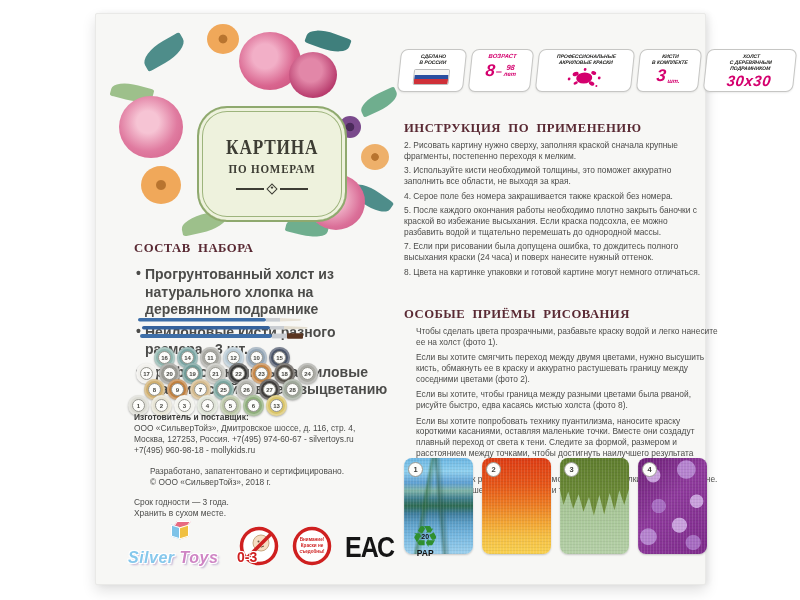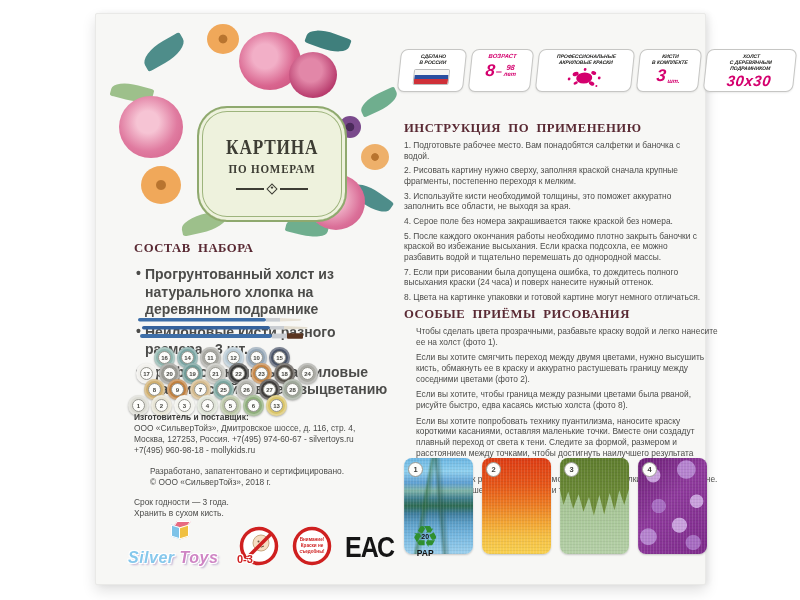--- a/index.html
+++ b/index.html
@@ -74,21 +74,21 @@
   .brand{position:relative;width:98px;height:50px;}
   .cube{position:absolute;left:44px;top:0;width:16px;height:16px;}
   .cube .top{position:absolute;left:2px;top:0;width:12px;height:7px;background:#e86a80;transform:skewX(-35deg);border:.5px solid #fff;}
   .cube .lf{position:absolute;left:-1px;top:5px;width:8px;height:10px;background:#7ec3e8;transform:skewY(18deg);border:.5px solid #fff;}
   .cube .rt{position:absolute;left:7px;top:5px;width:8px;height:10px;background:#f0c040;transform:skewY(-18deg);border:.5px solid #fff;}
   .brand-text{position:absolute;left:0;bottom:4px;font-weight:700;font-style:italic;font-size:16px;letter-spacing:.5px;}
   .brand-text .w1{color:#86c8ec;text-shadow:1px 1px 0 #fff,-1px -1px 0 #fff,1px -1px 0 #fff,-1px 1px 0 #fff,2px 2px 2px rgba(120,80,160,.45);}
   .brand-text .w2{color:#cf84c4;text-shadow:1px 1px 0 #fff,-1px -1px 0 #fff,1px -1px 0 #fff,-1px 1px 0 #fff,2px 2px 2px rgba(120,80,160,.45);}
   .circ-icon{position:relative;width:40px;height:40px;}
   .circ-icon svg{display:block;}
-  .age-num{position:absolute;left:-2px;bottom:1px;font-size:11px;font-weight:800;color:#cf2020;
+  .age-num{position:absolute;left:-2px;bottom:1px;font-size:14px;font-weight:800;color:#cf2020;
            text-shadow:1px 1px 0 #fff,-1px -1px 0 #fff,1px -1px 0 #fff,-1px 1px 0 #fff;}
   .warn-txt{position:absolute;inset:0;display:flex;flex-direction:column;align-items:center;justify-content:center;
             font-size:4.6px;font-weight:700;color:#cf2020;line-height:1.25;text-align:center;}
   .eac{font-weight:900;font-size:25px;color:#151515;letter-spacing:-1px;transform:scaleY(1.18);font-family:"Liberation Sans",sans-serif;}
   .recycle{position:relative;width:36px;height:48px;text-align:center;}
   .recycle .tri{font-size:30px;color:#2f8f2f;line-height:1;}
   .recycle .num{position:absolute;top:11px;left:0;width:36px;text-align:center;font-size:7px;font-weight:700;color:#111;}
   .recycle .code{font-size:8.5px;font-weight:700;color:#111;line-height:1;margin-top:-3px;}
 
   
@@ -209,21 +209,20 @@
       <div class="badge" style="width:80px;">
         <div class="b-label"><span>ХОЛСТ</span><br>
         <span>С ДЕРЕВЯННЫМ</span><br>
         <span>ПОДРАМНИКОМ</span></div>
         <div class="size-big">30х30</div>
       </div>
     </div>
 
     <div class="h-serif instr-head">ИНСТРУКЦИЯ ПО ПРИМЕНЕНИЮ</div>
     <div class="instr-list">
-      <div class="item">1. Подготовьте рабочее место. Вам понадобятся салфетки и баночка с водой.</div>
       <div class="item">2. Рисовать картину нужно сверху, заполняя краской сначала крупные фрагменты, постепенно переходя к мелким.</div>
       <div class="item">3. Используйте кисти необходимой толщины, это поможет аккуратно заполнить все области, не выходя за края.</div>
       <div class="item">4. Серое поле без номера закрашивается также краской без номера.</div>
       <div class="item">5. После каждого окончания работы необходимо плотно закрыть баночки с краской во избежание высыхания. Если краска подсохла, ее можно разбавить водой и тщательно перемешать до однородной массы.</div>
       <div class="item">7. Если при рисовании была допущена ошибка, то дождитесь полного высыхания краски (24 часа) и поверх нанесите нужный оттенок.</div>
       <div class="item">8. Цвета на картинке упаковки и готовой картине могут немного отличаться.</div>
     </div>
 
     <div class="h-serif tech-head">ОСОБЫЕ ПРИЁМЫ РИСОВАНИЯ</div>
     <div class="tech-list">
@@ -345,21 +344,21 @@
       <div>ООО «СильверТойз», Дмитровское шоссе, д. 116, стр. 4,</div>
       <div>Москва, 127253, Россия. +7(495) 974-60-67 - silvertoys.ru</div>
       <div>+7(495) 960-98-18 - mollykids.ru</div>
     </div>
     <div class="legal small-text">
       <div>Разработано, запатентовано и сертифицировано.</div>
       <div>© ООО «СильверТойз», 2018 г.</div>
     </div>
     <div class="storage small-text">
       <div>Срок годности — 3 года.</div>
-      <div>Хранить в сухом кисть.</div>
+      <div>Хранить в сухом месте.</div>
     </div>
 
     <div class="footer">
       <div class="brand">
         <div class="cube">
             <i class="top"></i>
             <i class="lf"></i>
             <i class="rt"></i>
           </div>
         <div class="brand-text">

